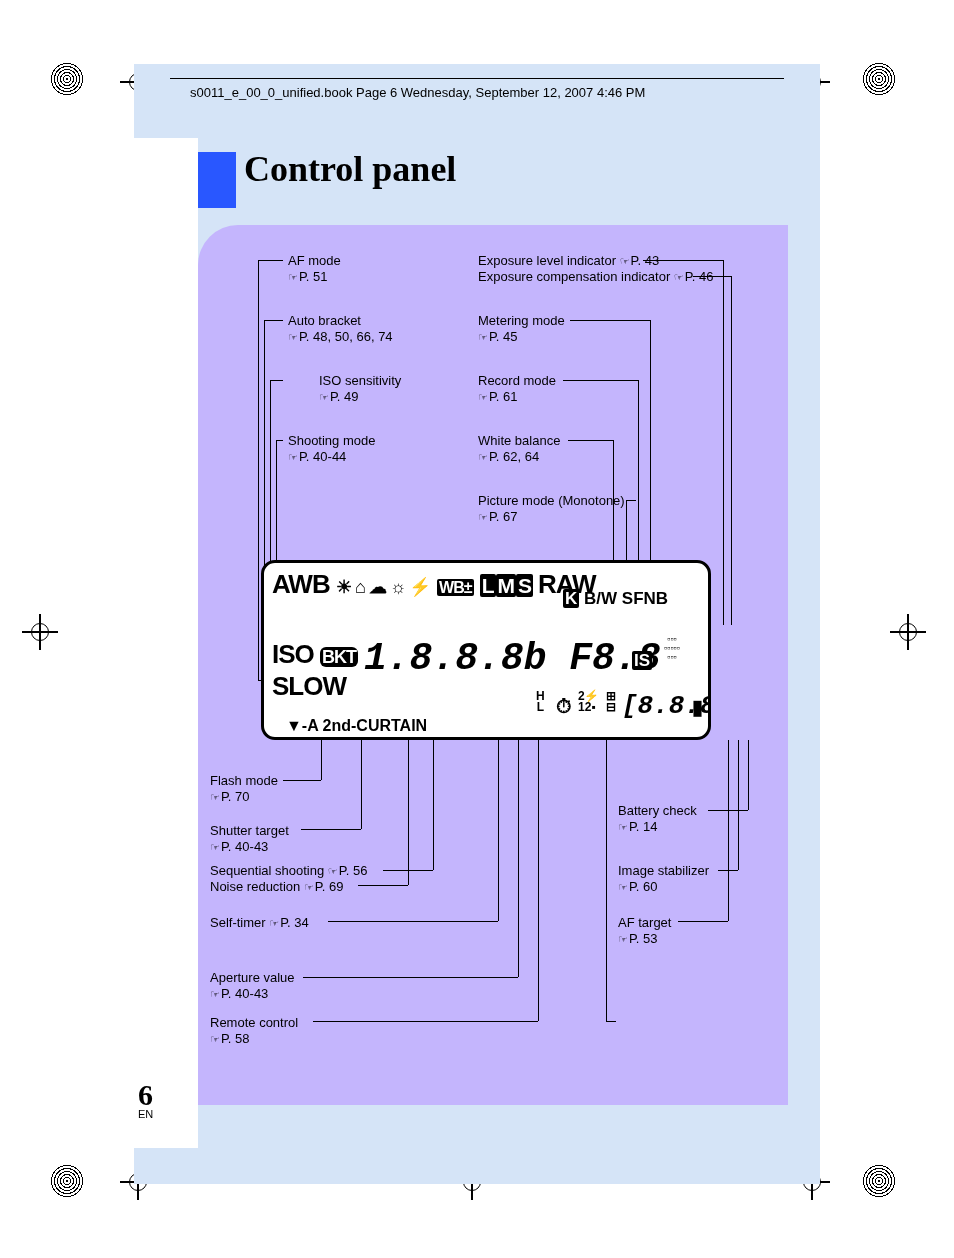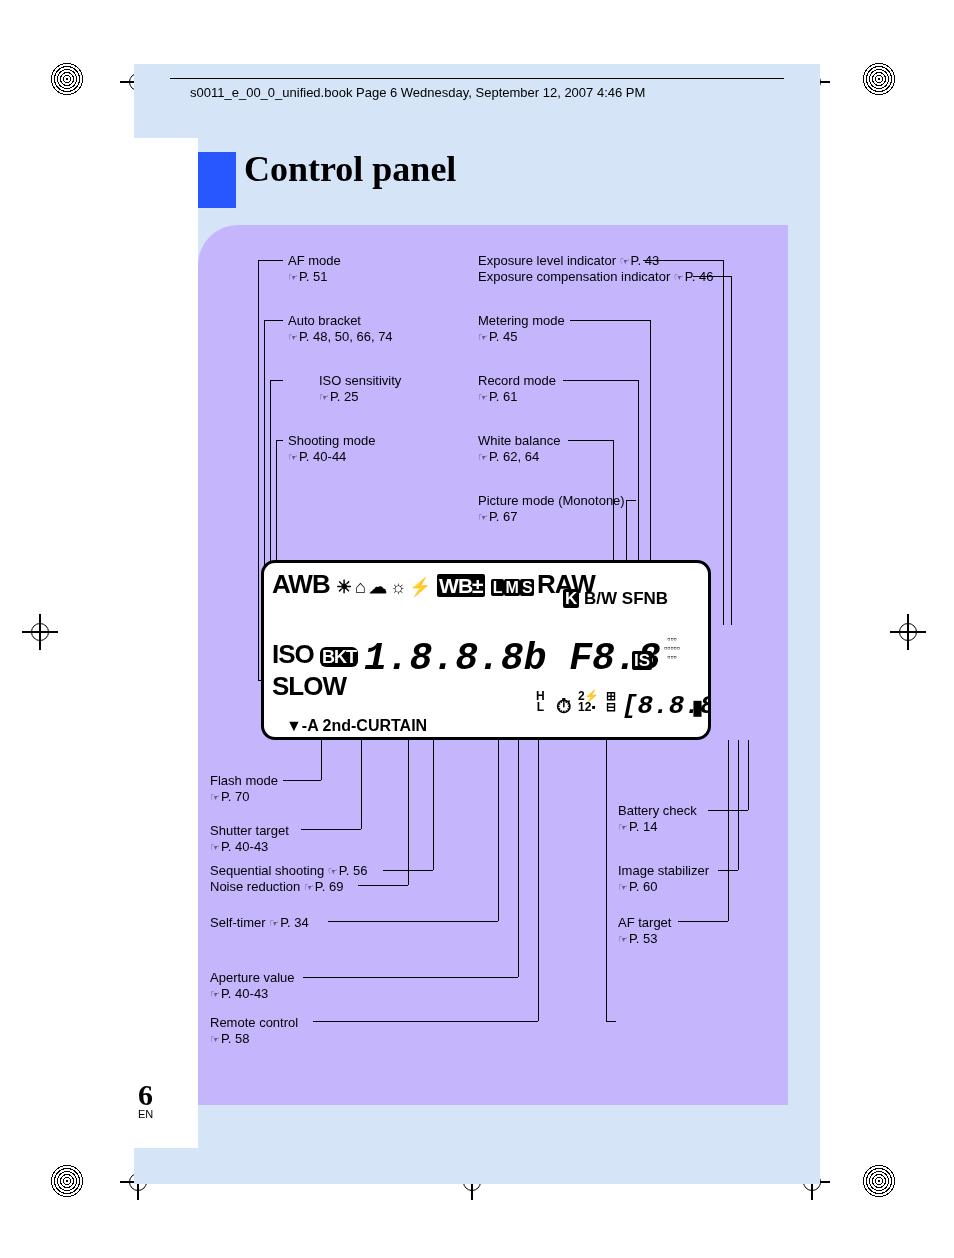--- a/index.html
+++ b/index.html
@@ -194,21 +194,21 @@
   <div class="label" style="left:90px; top:28px;">
     <span>AF mode</span><br>
     <span class="ref-icon">☞</span><span>P. 51</span>
   </div>
   <div class="label" style="left:90px; top:88px;">
     <span>Auto bracket</span><br>
     <span class="ref-icon">☞</span><span>P. 48, 50, 66, 74</span>
   </div>
   <div class="label" style="left:90px; top:148px;margin-left:31px;">
     <span>ISO sensitivity</span><br>
-    <span class="ref-icon">☞</span><span>P. 25</span>
+    <span class="ref-icon">☞</span><span>P. 49</span>
   </div>
   <div class="label" style="left:90px; top:208px;">
     <span>Shooting mode</span><br>
     <span class="ref-icon">☞</span><span>P. 40-44</span>
   </div>
 
   <div class="label" style="left:280px; top:28px;">
     <span>Exposure level indicator</span> <span class="ref-icon">☞</span><span>P. 43</span>
   </div>
   <div class="label" style="left:280px; top:44px;">
@@ -263,22 +263,22 @@
   <div class="leader leader-v" style="left:415px; top:215px; height:125px;"></div>
 
   <div class="leader leader-h" style="left:428px; top:275px; width:10px;"></div>
   <div class="leader leader-v" style="left:428px; top:275px; height:85px;"></div>
 
   <div class="lcd">
 
     <div class="lcd-row lcd-big" style="left:8px; top:6px;">
       <span>AWB</span>
       <span style="font-size:18px;">☀ ⌂ ☁ ☼ ⚡</span>
-      <span class="lcd-invert" style="font-size:21px;">WB±</span>
-      <span style="font-size:16px;margin-top:12px;">
+      <span class="lcd-invert" style="font-size:16px;">WB±</span>
+      <span style="font-size:21px;margin-top:12px;">
         <span class="lcd-invert">L</span><span class="lcd-invert">M</span><span class="lcd-invert">S</span>
       </span>
       <span>RAW</span>
     </div>
 
     <div class="lcd-row lcd-small" style="left:276px; top:26px;padding-left:23px;">
       <span class="lcd-invert">K</span>
       <span>B/W</span>
       <span>SFNB</span>
     </div>

